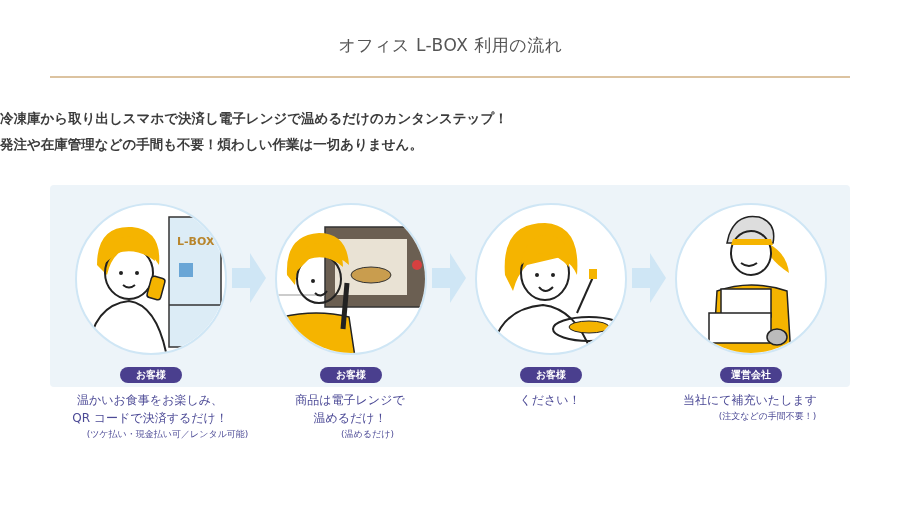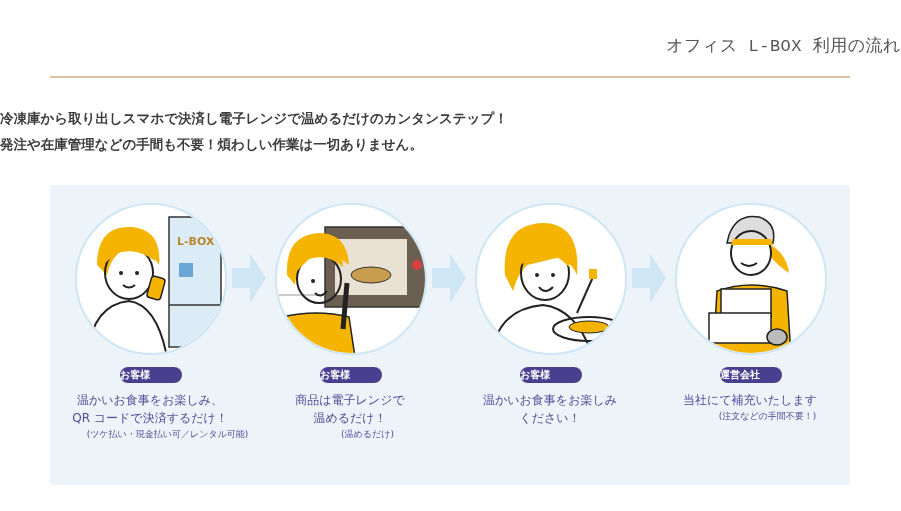--- a/index.html
+++ b/index.html
@@ -1,24 +1,24 @@
 <!DOCTYPE html>
 <html><head>
 <meta charset="utf-8">
 <style>
   * { box-sizing: border-box; margin: 0; padding: 0; }
   html, body { width: 901px; height: 511px; background: #ffffff; overflow: hidden; }
   body { font-family: "DejaVu Sans", "Liberation Sans", sans-serif; color: #444; position: relative; }
-  .title { position: absolute; top: 34px; left: 0; width: 901px; text-align: right; font-size: 17px; color: #555; letter-spacing: 0.5px; font-family: Liberation Mono, monospace; }
+  .title { position: absolute; top: 34px; left: 0; width: 901px; text-align: center; font-size: 17px; color: #555; letter-spacing: 0.5px; }
   .rule { position: absolute; top: 76px; left: 50px; width: 800px; height: 2px; background: #dcc3a0; }
   .lead { position: absolute; top: 105px; left: 0; width: 901px; text-align: left; font-size: 13.5px; line-height: 26px; color: #3c3c3c; font-weight: bold; }
-  .panel { position: absolute; top: 185px; left: 50px; width: 800px; height: 300px; background: #edf4f9; border-radius: 4px; }
+  .panel { position: absolute; top: 185px; left: 50px; width: 800px; height: 202px; background: #edf4f9; border-radius: 4px; }
   .step { position: absolute; top: 0; width: 200px; height: 282px; }
   .circle { position: absolute; top: 18px; left: 25px; width: 152px; height: 152px; border-radius: 50%; background: #fff; border: 2px solid #cfe6f5; overflow: hidden; }
-  .badge { position: absolute; top: 182px; left: 70px; width: 62px; height: 16px; border-radius: 8px; background: #4a3f8e; color: #fff; font-size: 10px; font-weight: bold; line-height: 16px; }
+  .badge { position: absolute; top: 182px; left: 70px; width: 62px; height: 16px; border-radius: 8px; background: #4a3f8e; color: #fff; font-size: 10px; font-weight: bold; text-align: center; line-height: 16px; }
   .desc { position: absolute; top: 206px; left: 0; width: 200px; text-align: center; color: #4c4a96; font-size: 12px; line-height: 18px; }
   .note { display: block; font-size: 9px; line-height: 14px; color: #4c4a96; padding-left: 35px; }
   .arrow { position: absolute; top: 68px; width: 34px; height: 50px; }
   .hair { fill: #f5b400; }
   .line { stroke: #222; stroke-width: 2; fill: none; }
 </style>
 </head>
 <body>
 
 <div class="title">オフィス L-BOX 利用の流れ</div>
@@ -100,21 +100,20 @@
         <path d="M62 82 Q68 90 76 82" class="line"></path>
         <path d="M14 152 Q20 104 66 100 Q100 104 116 152" fill="#fff" class="line"></path>
         <line x1="100" y1="108" x2="116" y2="72" stroke="#222" stroke-width="2"></line>
         <rect x="112" y="64" width="8" height="10" fill="#f5b400"></rect>
         <ellipse cx="112" cy="124" rx="36" ry="12" fill="#fff" class="line"></ellipse>
         <ellipse cx="112" cy="122" rx="20" ry="6" fill="#f5b400" stroke="#222" stroke-width="1"></ellipse>
       </svg>
     </div>
     <div class="badge">お客様</div>
     <div class="desc">
-      <div>温かいお食事をお楽しみ</div>
       <div>ください！</div>
       <span class="note"></span>
     </div>
   </div>
 
   <svg class="arrow" style="left:582px;" viewBox="0 0 34 50">
     <polygon points="0,15 18,15 18,0 34,25 18,50 18,35 0,35" fill="#cfe6f5"></polygon>
   </svg>
 
   <div class="step" style="left:600px;">

